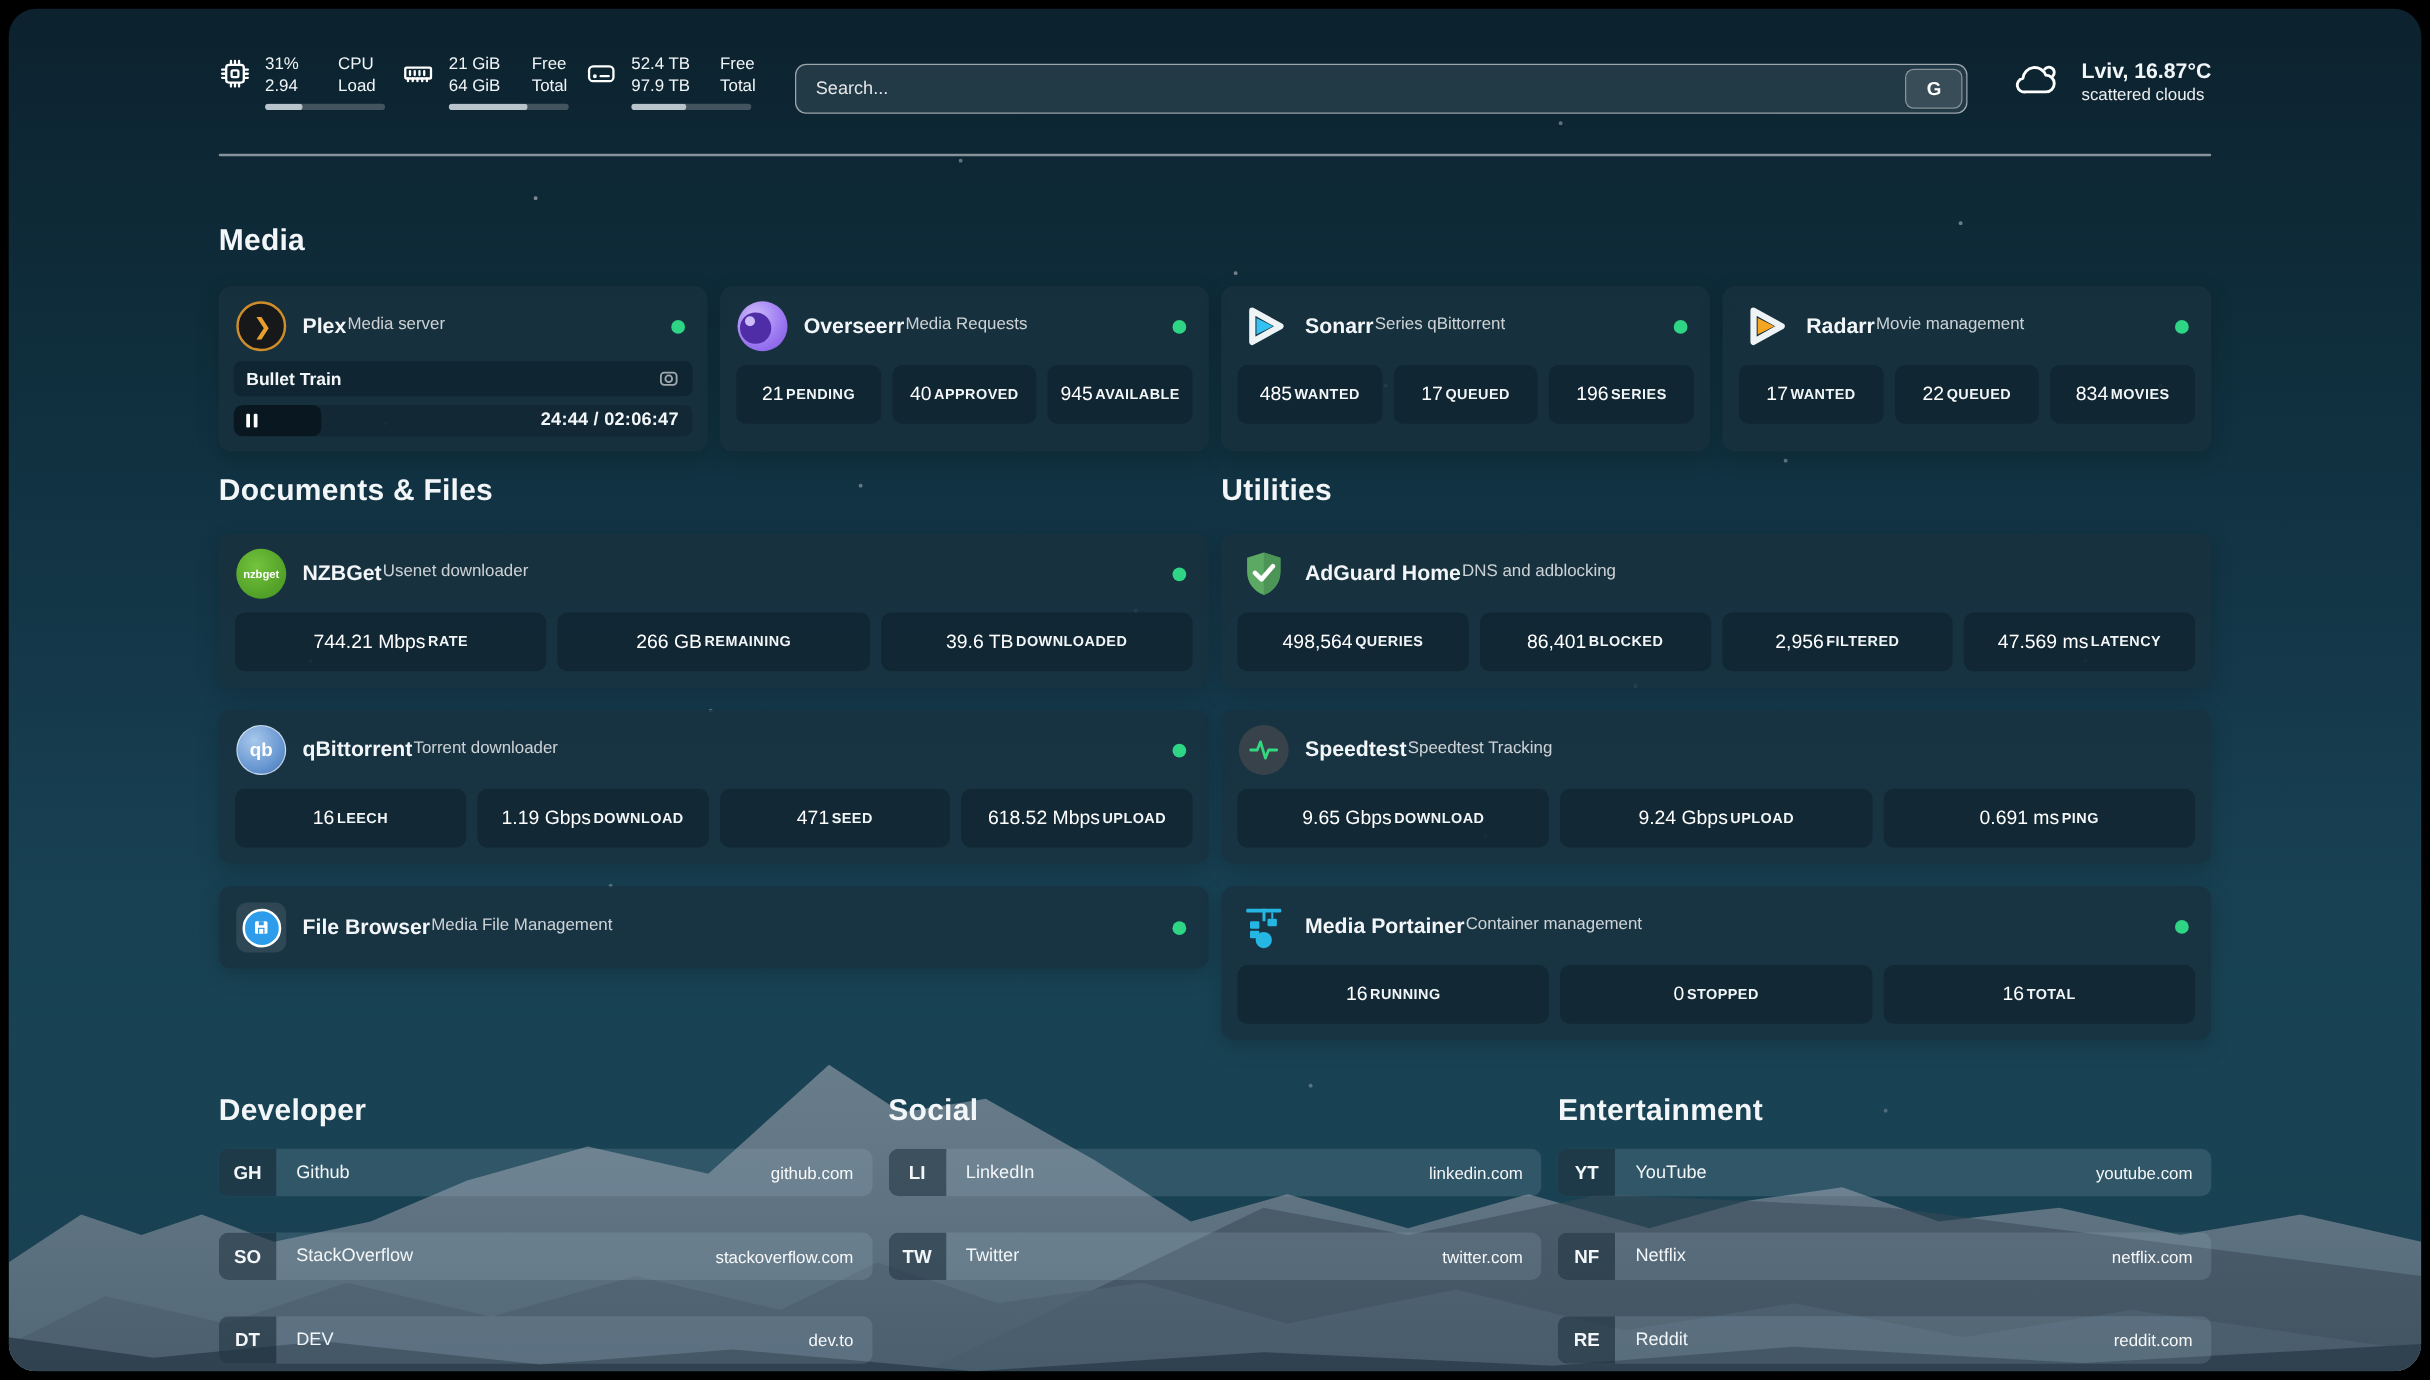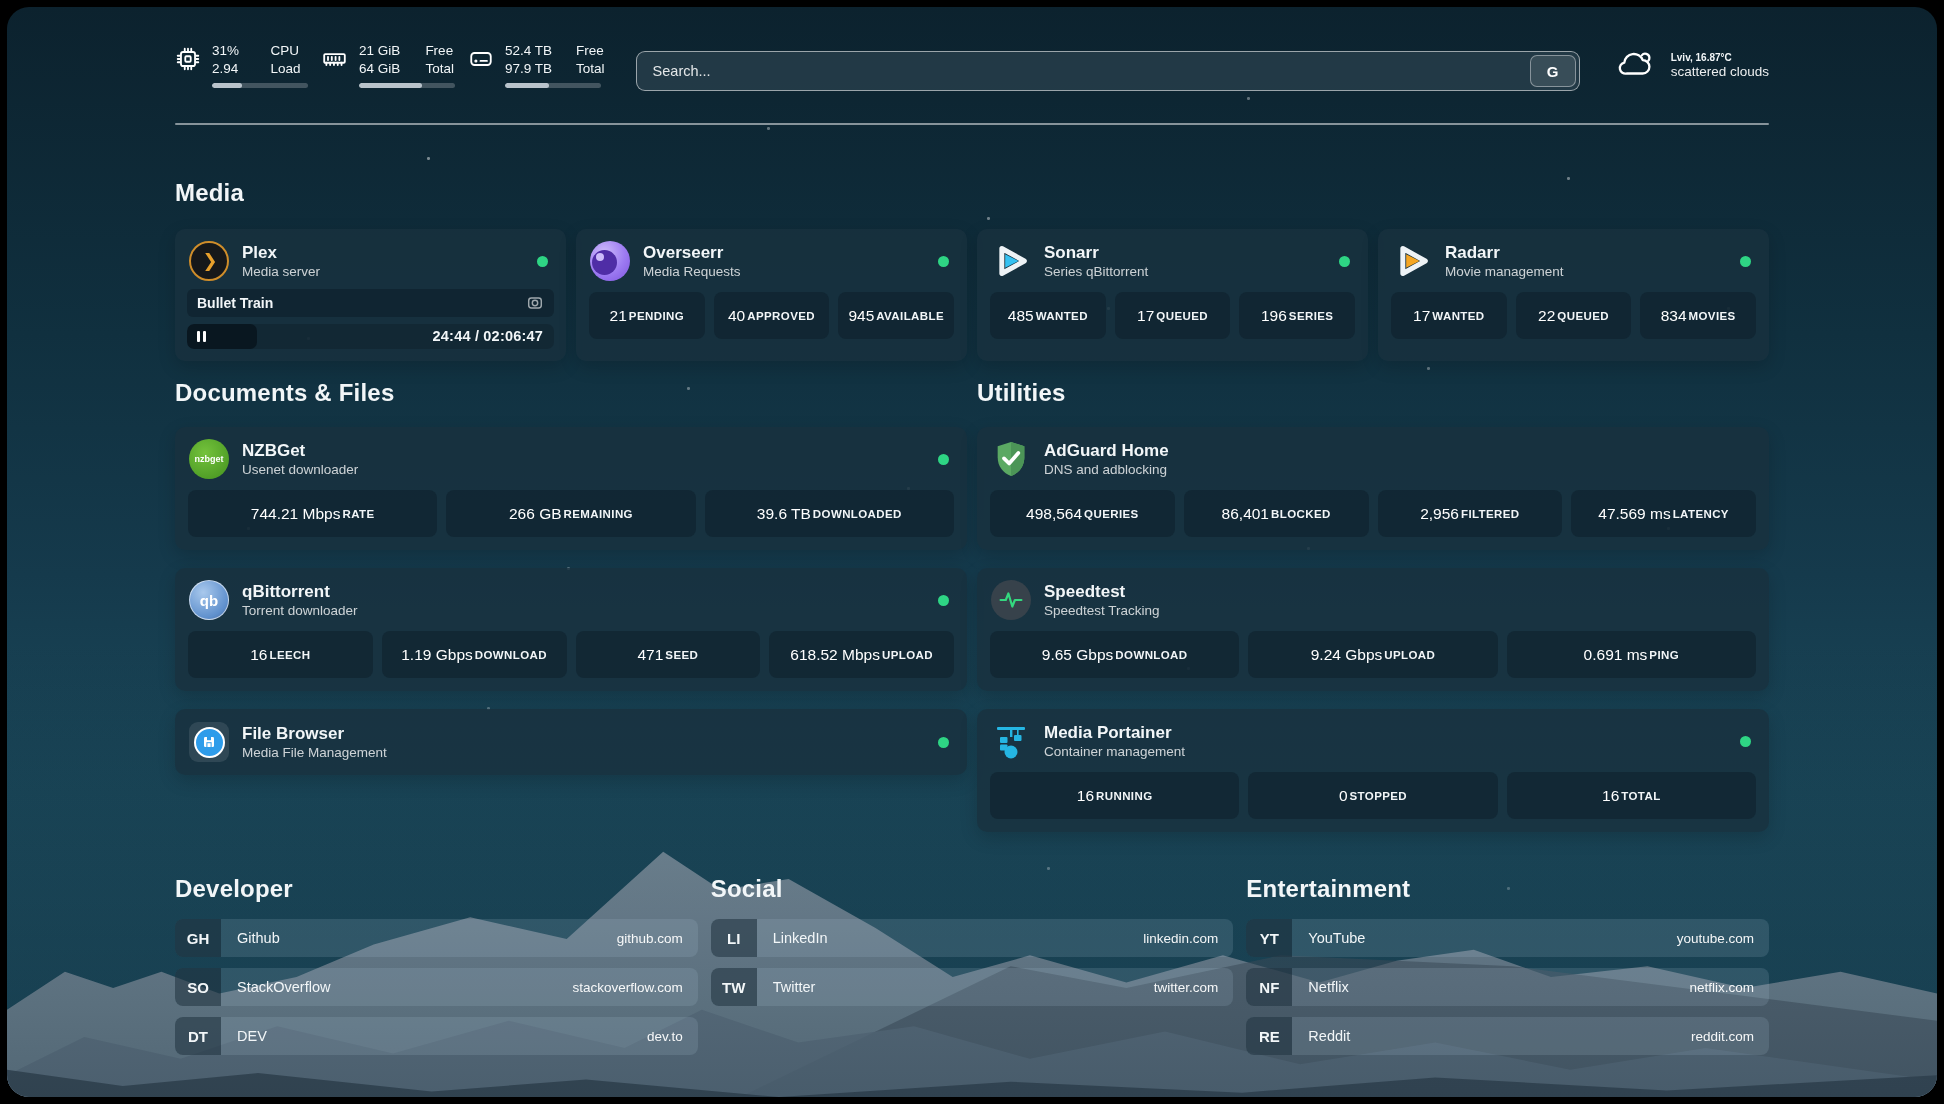--- a/index.html
+++ b/index.html
@@ -40,39 +40,39 @@
   .search{flex:1;margin:12px 36px 0 18px;height:38px;border:1.5px solid rgba(255,255,255,.55);border-radius:9px;
           background:rgba(52,74,88,.55);display:flex;align-items:center;overflow:hidden;}
   .search input{flex:1;background:transparent;border:none;outline:none;color:#fff;font-size:14.5px;padding:0 16px;
           font-family:"Liberation Sans","DejaVu Sans",sans-serif;}
   .search input::placeholder{color:rgba(255,255,255,.88);}
   .g-btn{width:44px;height:30px;margin:0 3px;border:1px solid rgba(255,255,255,.4);border-radius:7px;
          background:rgba(255,255,255,.10);display:flex;align-items:center;justify-content:center;
          font-weight:700;font-size:15px;color:#fff;cursor:pointer;}
   .weather{display:flex;align-items:center;gap:13px;flex:none;}
   .weather-text{display:flex;flex-direction:column;gap:1px;}
-  .weather-line1{font-size:10px;font-weight:600;}
+  .weather-line1{font-size:17px;font-weight:600;}
   .weather-line2{font-size:13.5px;color:rgba(255,255,255,.92);}
   .divider{position:absolute;left:168px;right:168px;top:116px;height:2px;border-radius:2px;background:rgba(255,255,255,.5);}
 
   
   h2.sec{font-size:24px;font-weight:600;margin:0 0 22px;letter-spacing:.2px;}
   .media-sec{position:absolute;left:168px;right:168px;top:172px;}
   .grid4{display:grid;grid-template-columns:repeat(4,1fr);gap:10px;}
   .twocol{position:absolute;left:168px;right:168px;top:372px;display:flex;gap:10px;}
   .twocol .col{flex:1;min-width:0;}
   .twocol h2.sec{margin-bottom:20px;}
 
   
   .card{background:rgba(25,49,62,.82);border-radius:10px;box-shadow:0 6px 18px rgba(0,0,0,.16);
         display:flex;flex-direction:column;cursor:pointer;}
   .card-media{height:132px;}
   .svc{margin-bottom:18px;}
   .card-head{display:flex;align-items:center;gap:13px;padding:12px 18px 0 14px;}
-  .ch-text{display:flex;flex-direction:column;gap:1px;min-width:0;}
+  .ch-text{display:flex;flex-direction:row;gap:1px;min-width:0;}
   .ch-name{font-size:17px;font-weight:600;line-height:20px;white-space:nowrap;}
   .ch-sub{font-size:13.5px;color:rgba(255,255,255,.78);line-height:16px;white-space:nowrap;}
   .dot{margin-left:auto;width:11px;height:11px;border-radius:50%;background:#2ed584;flex:none;}
   .tiles{display:flex;gap:9px;margin-top:auto;padding:11px 13px 13px;}
   .card-head + .tiles{margin-top:11px;padding-top:0;}
   .tile{flex:1;height:47px;border-radius:8px;background:rgba(11,27,37,.45);
         display:flex;align-items:center;justify-content:center;gap:2px;min-width:0;}
   .tile .v{font-size:15.5px;color:#fff;white-space:nowrap;}
   .tile .l{font-size:11.5px;font-weight:700;letter-spacing:.4px;white-space:nowrap;}
 
@@ -101,21 +101,21 @@
   .logo-fb{border-radius:9px;background:rgba(255,255,255,.10);}
   .fb-circle{width:31px;height:31px;border-radius:50%;background:#2d9cea;border:2px solid #fff;box-sizing:border-box;
              display:flex;align-items:center;justify-content:center;}
   .logo-speedtest{border-radius:50%;background:#37424b;}
 
   
   .bookmarks{position:absolute;left:168px;right:168px;top:868px;display:flex;gap:13px;}
   .bm-col{flex:1;min-width:0;}
   .bm-col h2.sec{margin-bottom:16px;}
   .bm-row{display:flex;align-items:center;height:38px;border-radius:8px;overflow:hidden;
-          background:rgba(175,200,215,.16);margin-bottom:11px;cursor:pointer;}
+          background:rgba(175,200,215,.16);margin-bottom:29px;cursor:pointer;}
   .bm-tag{width:46px;align-self:stretch;background:rgba(12,30,42,.5);display:flex;align-items:center;justify-content:center;
           font-weight:700;font-size:15px;flex:none;}
   .bm-name{padding-left:16px;font-size:14.5px;white-space:nowrap;}
   .bm-url{margin-left:auto;padding-right:15px;font-size:13.5px;color:rgba(255,255,255,.95);white-space:nowrap;}
 </style>
 </head>
 <body>
 
 <div class="window">
 <div class="scene">

